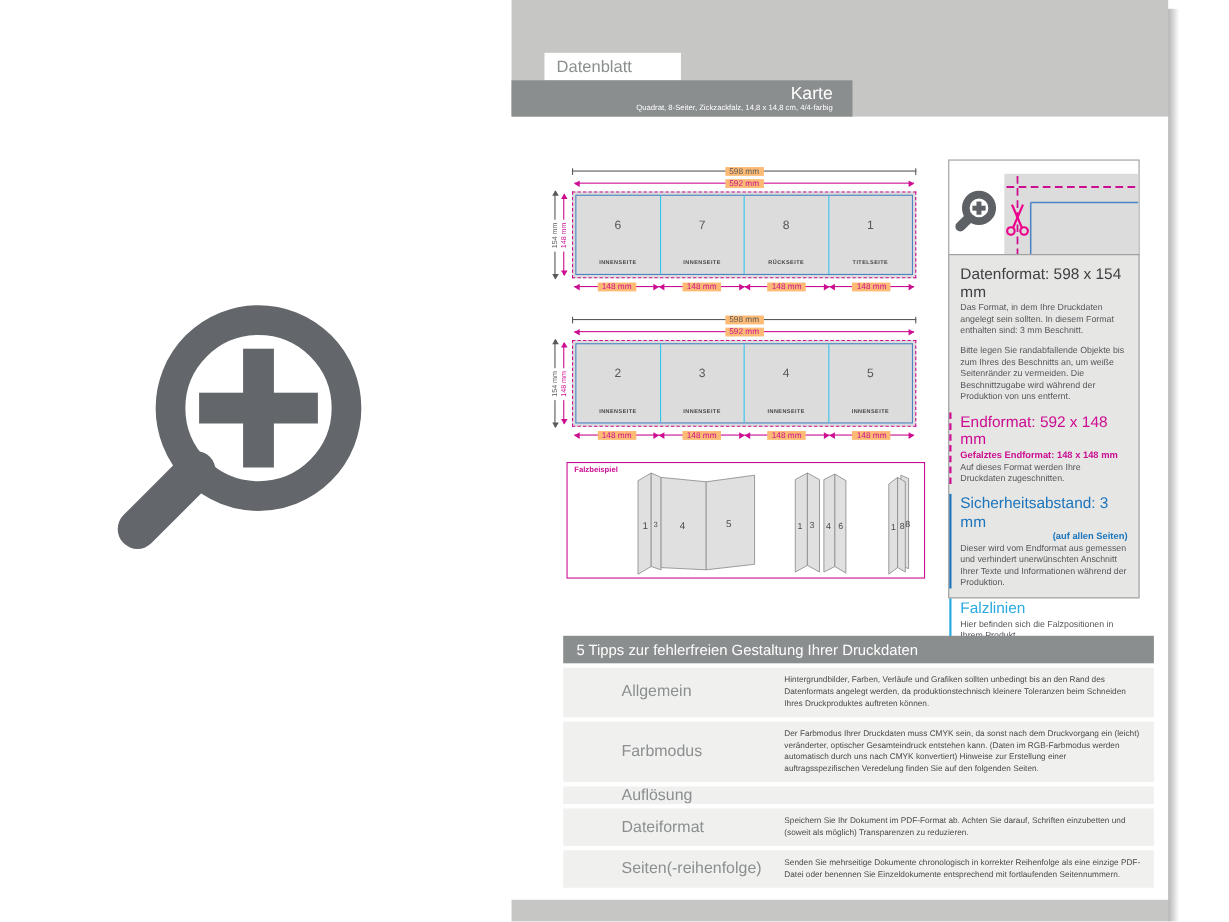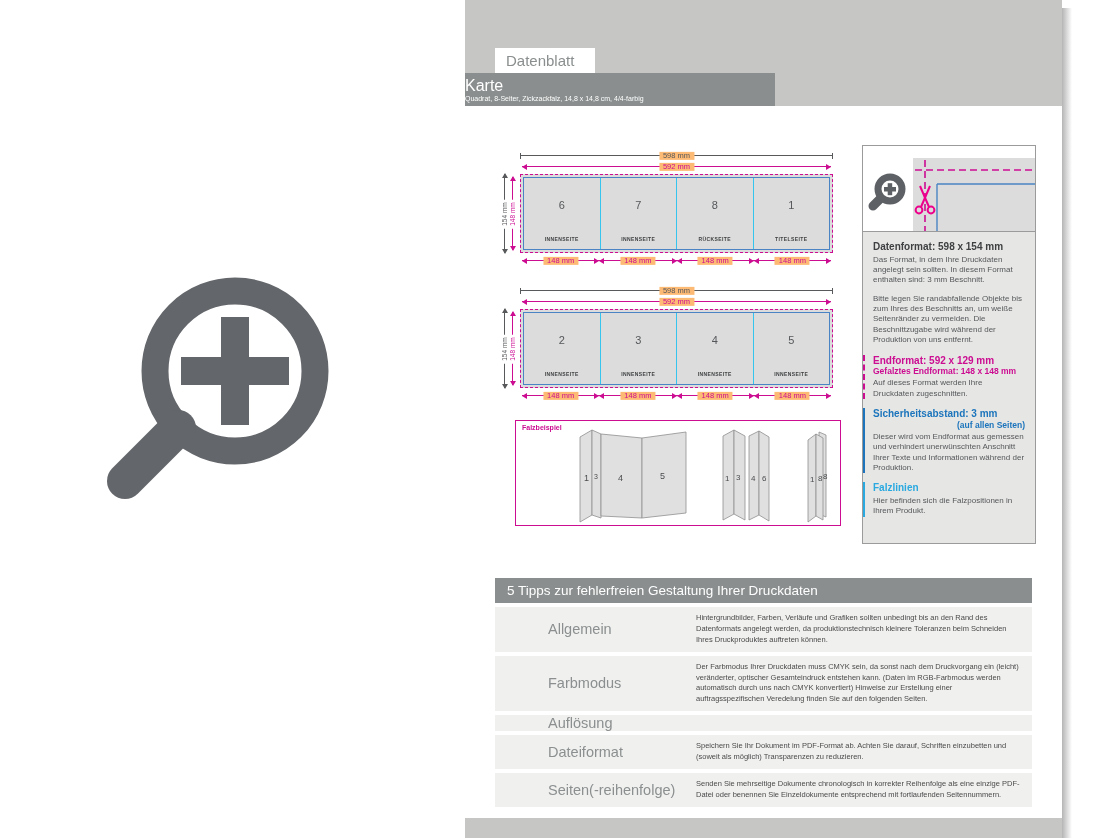--- a/index.html
+++ b/index.html
@@ -6,25 +6,25 @@
   .canvas{position:relative;width:1117px;height:838px;overflow:hidden;background:#fff;
           font-family:"Liberation Sans", sans-serif;}
 
   
   .band-top{position:absolute;left:465px;top:0;width:597px;height:106px;background:#c6c7c5;}
   .band-bottom{position:absolute;left:465px;top:818px;width:597px;height:20px;background:#c6c7c5;}
   .page-shadow{position:absolute;left:1062px;top:8px;width:10px;height:830px;
                background:linear-gradient(90deg,rgba(90,90,90,.45),rgba(90,90,90,0));}
 
   
-  .tab{position:absolute;left:495px;top:48px;width:100px;height:25px;background:#fff;
+  .tab{position:absolute;left:495px;top:48px;width:124px;height:25px;background:#fff;
        display:flex;align-items:center;padding-left:11px;box-sizing:border-box;}
   .tab span{font-size:15px;color:#8a8e8e;}
   .titlebar{position:absolute;left:465px;top:73px;width:310px;height:33px;background:#8a8e8e;
-            display:flex;flex-direction:column;justify-content:center;
+            display:flex;flex-direction:column;align-items:flex-end;justify-content:center;
             padding-right:18px;box-sizing:border-box;}
   .titlebar .title{color:#fff;font-size:16px;line-height:17px;}
   .titlebar .subtitle{color:#fff;font-size:7px;margin-top:1px;}
 
   
   .bigzoom{position:absolute;left:95px;top:243px;}
 
   
   .diagram{position:absolute;left:496px;width:350px;height:125px;}
   .hdim{position:absolute;border-top:1px solid #58595b;height:0;}
@@ -61,32 +61,32 @@
   .falzbox{position:absolute;left:515px;top:420px;width:326px;height:106px;border:1px solid #cc0d92;
            box-sizing:border-box;background:#fff;}
   .falzlabel{position:absolute;top:3px;left:6px;font-size:7px;font-weight:bold;color:#cc0d92;}
 
   
   .thumb{position:absolute;left:862px;top:145px;width:174px;height:87px;background:#fff;
          border:1px solid #9b9b9b;box-sizing:border-box;overflow:hidden;}
   .infopanel{position:absolute;left:862px;top:231px;width:174px;height:313px;background:#e6e6e4;
              border:1px solid #9b9b9b;box-sizing:border-box;padding:9px 10px;color:#55575a;
              font-size:8px;line-height:1.3;}
-  .ihead{font-size:10px;font-weight:bold;color:#3e4042;line-height:1.15;}
+  .ihead{font-size:14px;font-weight:normal;color:#3e4042;line-height:1.15;}
   .ihead.mag{color:#cc0d92;} .ihead.blue{color:#1c75bc;} .ihead.cyan{color:#29a9e0;}
   .isub{font-size:8.5px;font-weight:bold;line-height:1.2;}
   .isub.mag{color:#cc0d92;} .isub.blue{color:#1c75bc;text-align:right;}
   .sec p{margin:2px 0 8px;}
   .sec.endf,.sec.safe,.sec.falz{margin-left:-10px;padding-left:8px;margin-top:9px;}
   .sec.endf{border-left:2px dashed #cc0d92;}
   .sec.safe{border-left:2px solid #1c75bc;}
   .sec.falz{border-left:2px solid #29a9e0;}
 
   
-  .tips{position:absolute;left:495px;top:578px;width:537px;}
+  .tips{position:absolute;left:512px;top:578px;width:537px;}
   .tips-header{height:25px;background:#8a8e8e;color:#fff;font-size:13.5px;line-height:25px;
                padding-left:12px;box-sizing:border-box;}
   .tip-row{display:flex;background:#f0f0ef;margin-top:4px;}
   .tip-label{width:160px;min-width:160px;padding-left:12px;display:flex;align-items:center;
              font-size:14.5px;color:#8b8f8f;box-sizing:border-box;margin-left:41px;}
   .tip-text{flex:1;font-size:7.5px;color:#4b4b4b;line-height:1.45;padding:6px 10px 6px 0;}
 </style>
 </head>
 <body>
 
@@ -305,21 +305,21 @@
     </svg>
   </div>
 
   <div class="infopanel">
     <div class="sec">
       <div class="ihead">Datenformat: 598 x 154 mm</div>
       <p>Das Format, in dem Ihre Druckdaten angelegt sein sollten. In diesem Format enthalten sind: 3 mm Beschnitt.</p>
       <p>Bitte legen Sie randabfallende Objekte bis zum Ihres des Beschnitts an, um weiße Seitenränder zu vermeiden. Die Beschnittzugabe wird während der Produktion von uns entfernt.</p>
     </div>
     <div class="sec endf">
-      <div class="ihead mag">Endformat: 592 x 129 mm</div>
+      <div class="ihead mag">Endformat: 592 x 148 mm</div>
       <div class="isub mag">Gefalztes Endformat: 148 x 148 mm</div>
       <p>Auf dieses Format werden Ihre Druckdaten zugeschnitten.</p>
     </div>
     <div class="sec safe">
       <div class="ihead blue">Sicherheitsabstand: 3 mm</div>
       <div class="isub blue">(auf allen Seiten)</div>
       <p>Dieser wird vom Endformat aus gemessen und verhindert unerwünschten Anschnitt Ihrer Texte und Informationen während der Produktion.</p>
     </div>
     <div class="sec falz">
       <div class="ihead cyan">Falzlinien</div>

